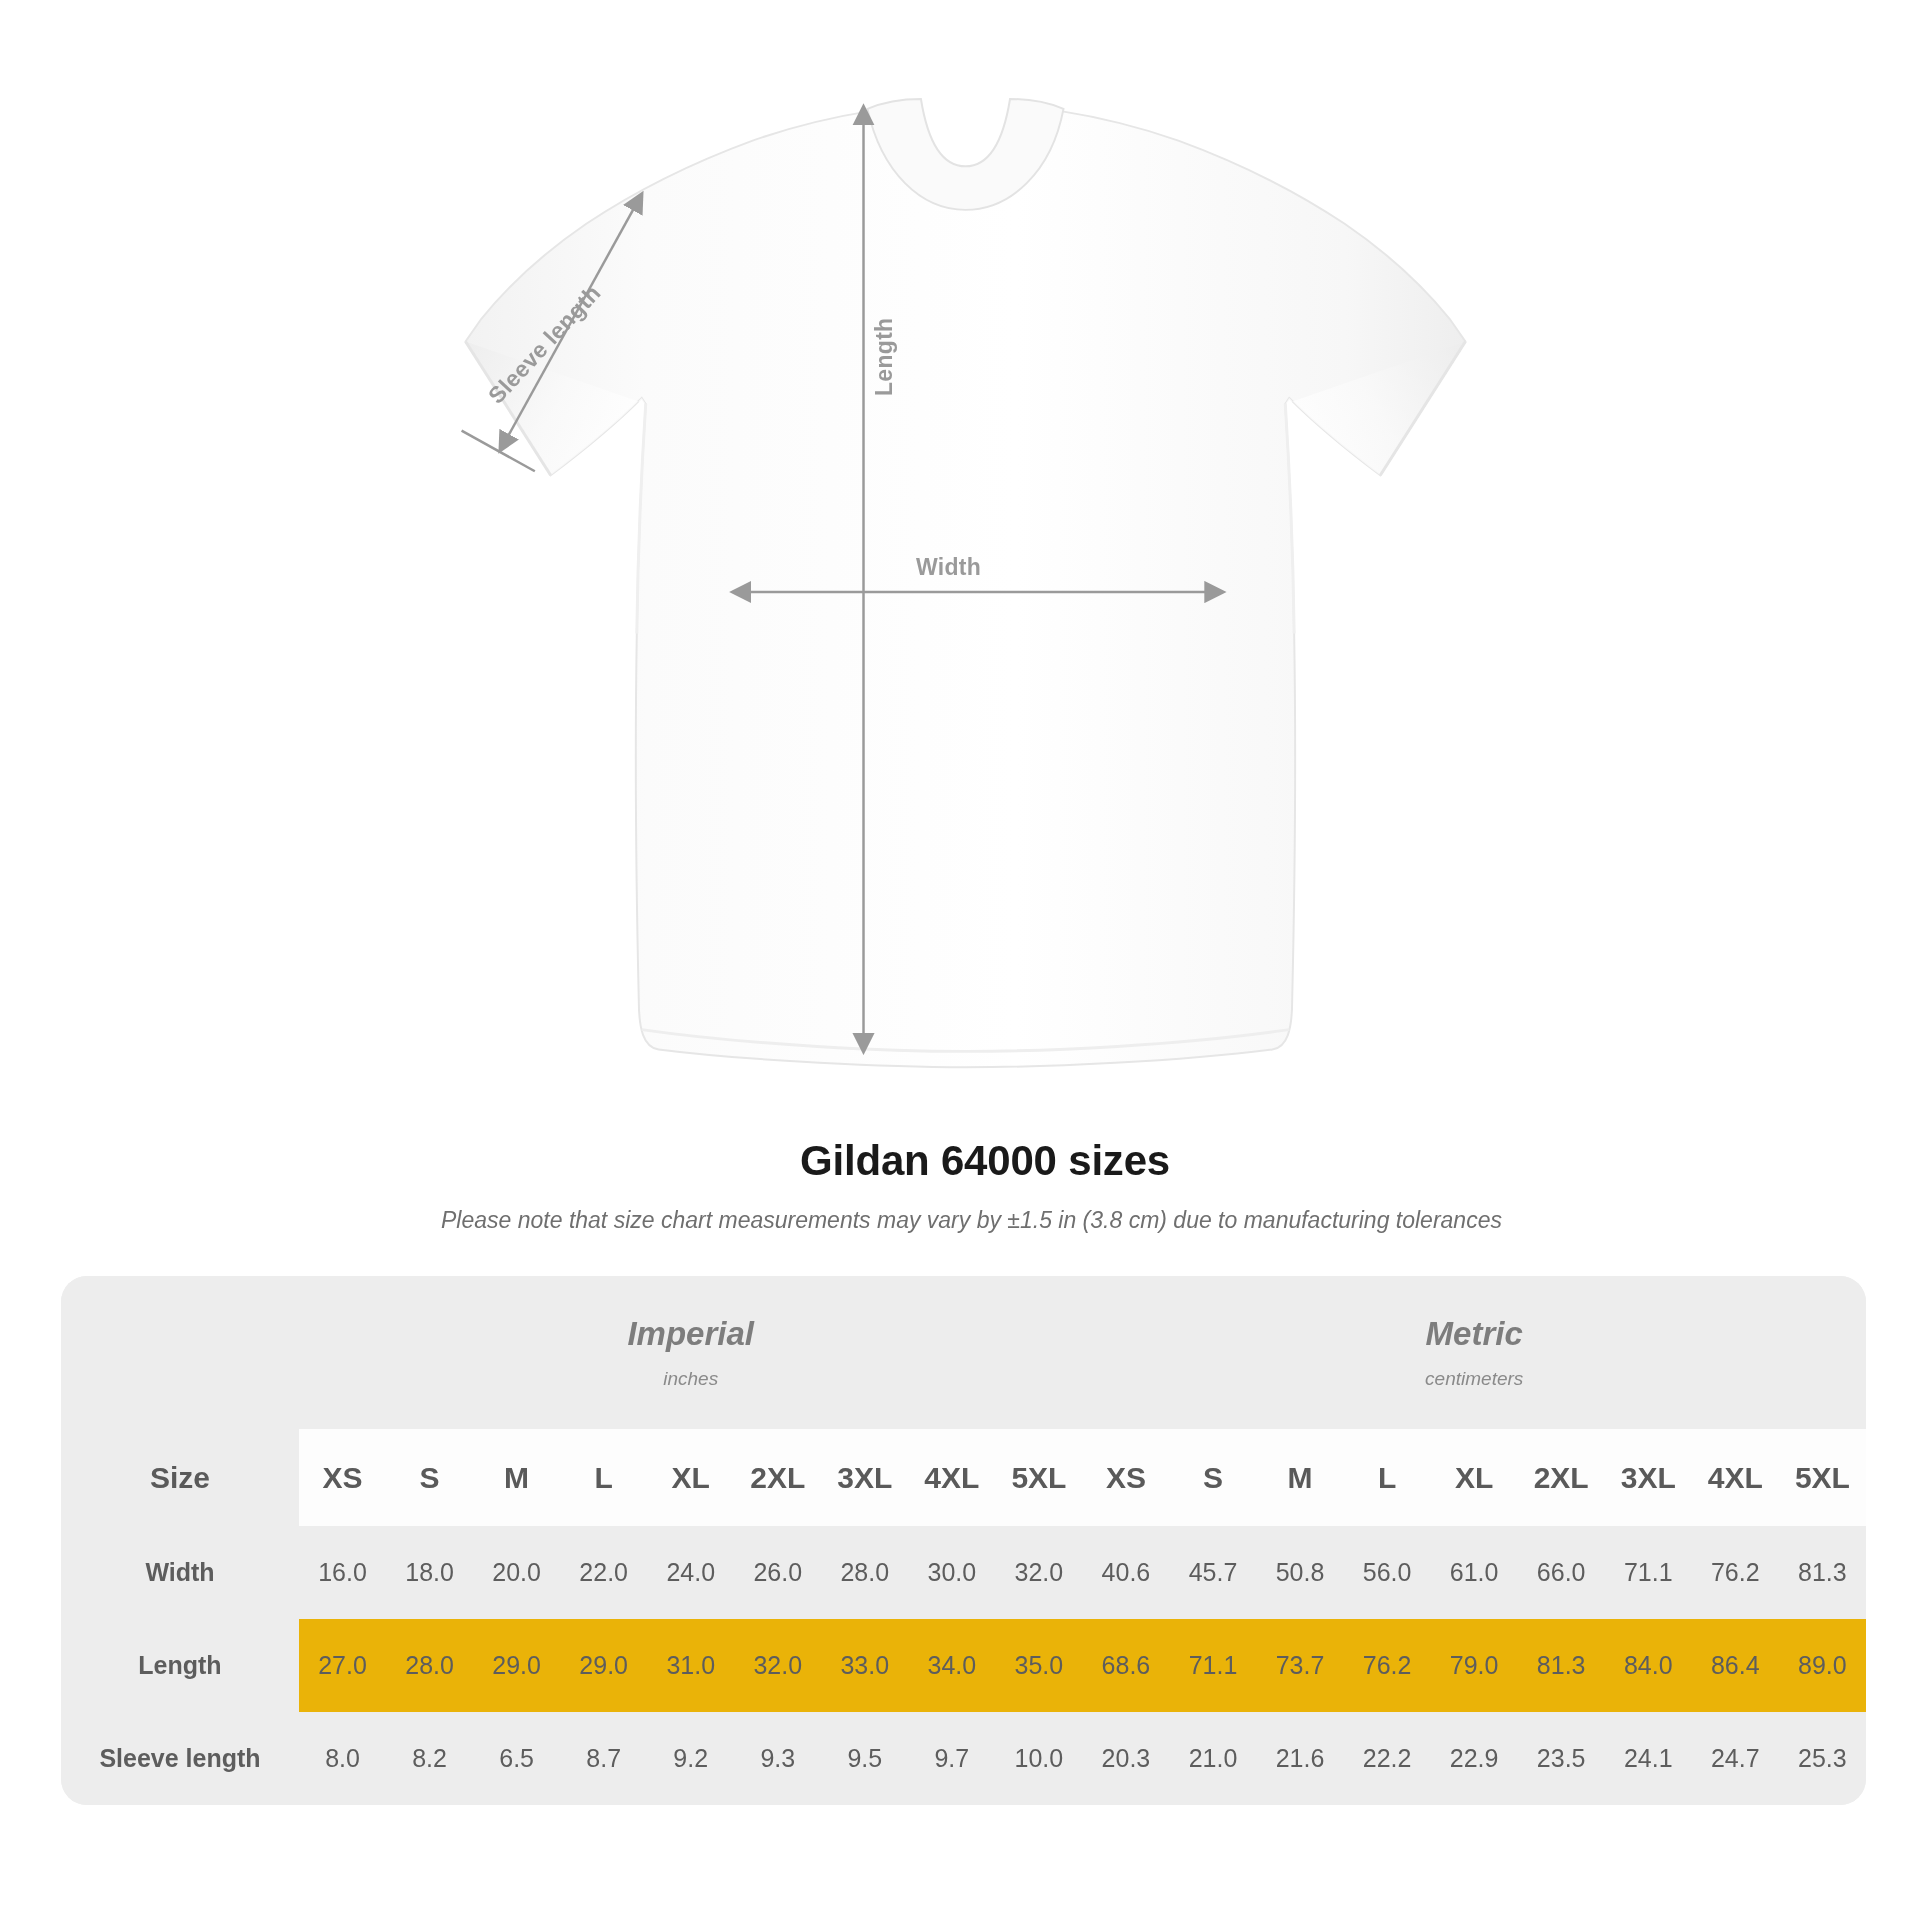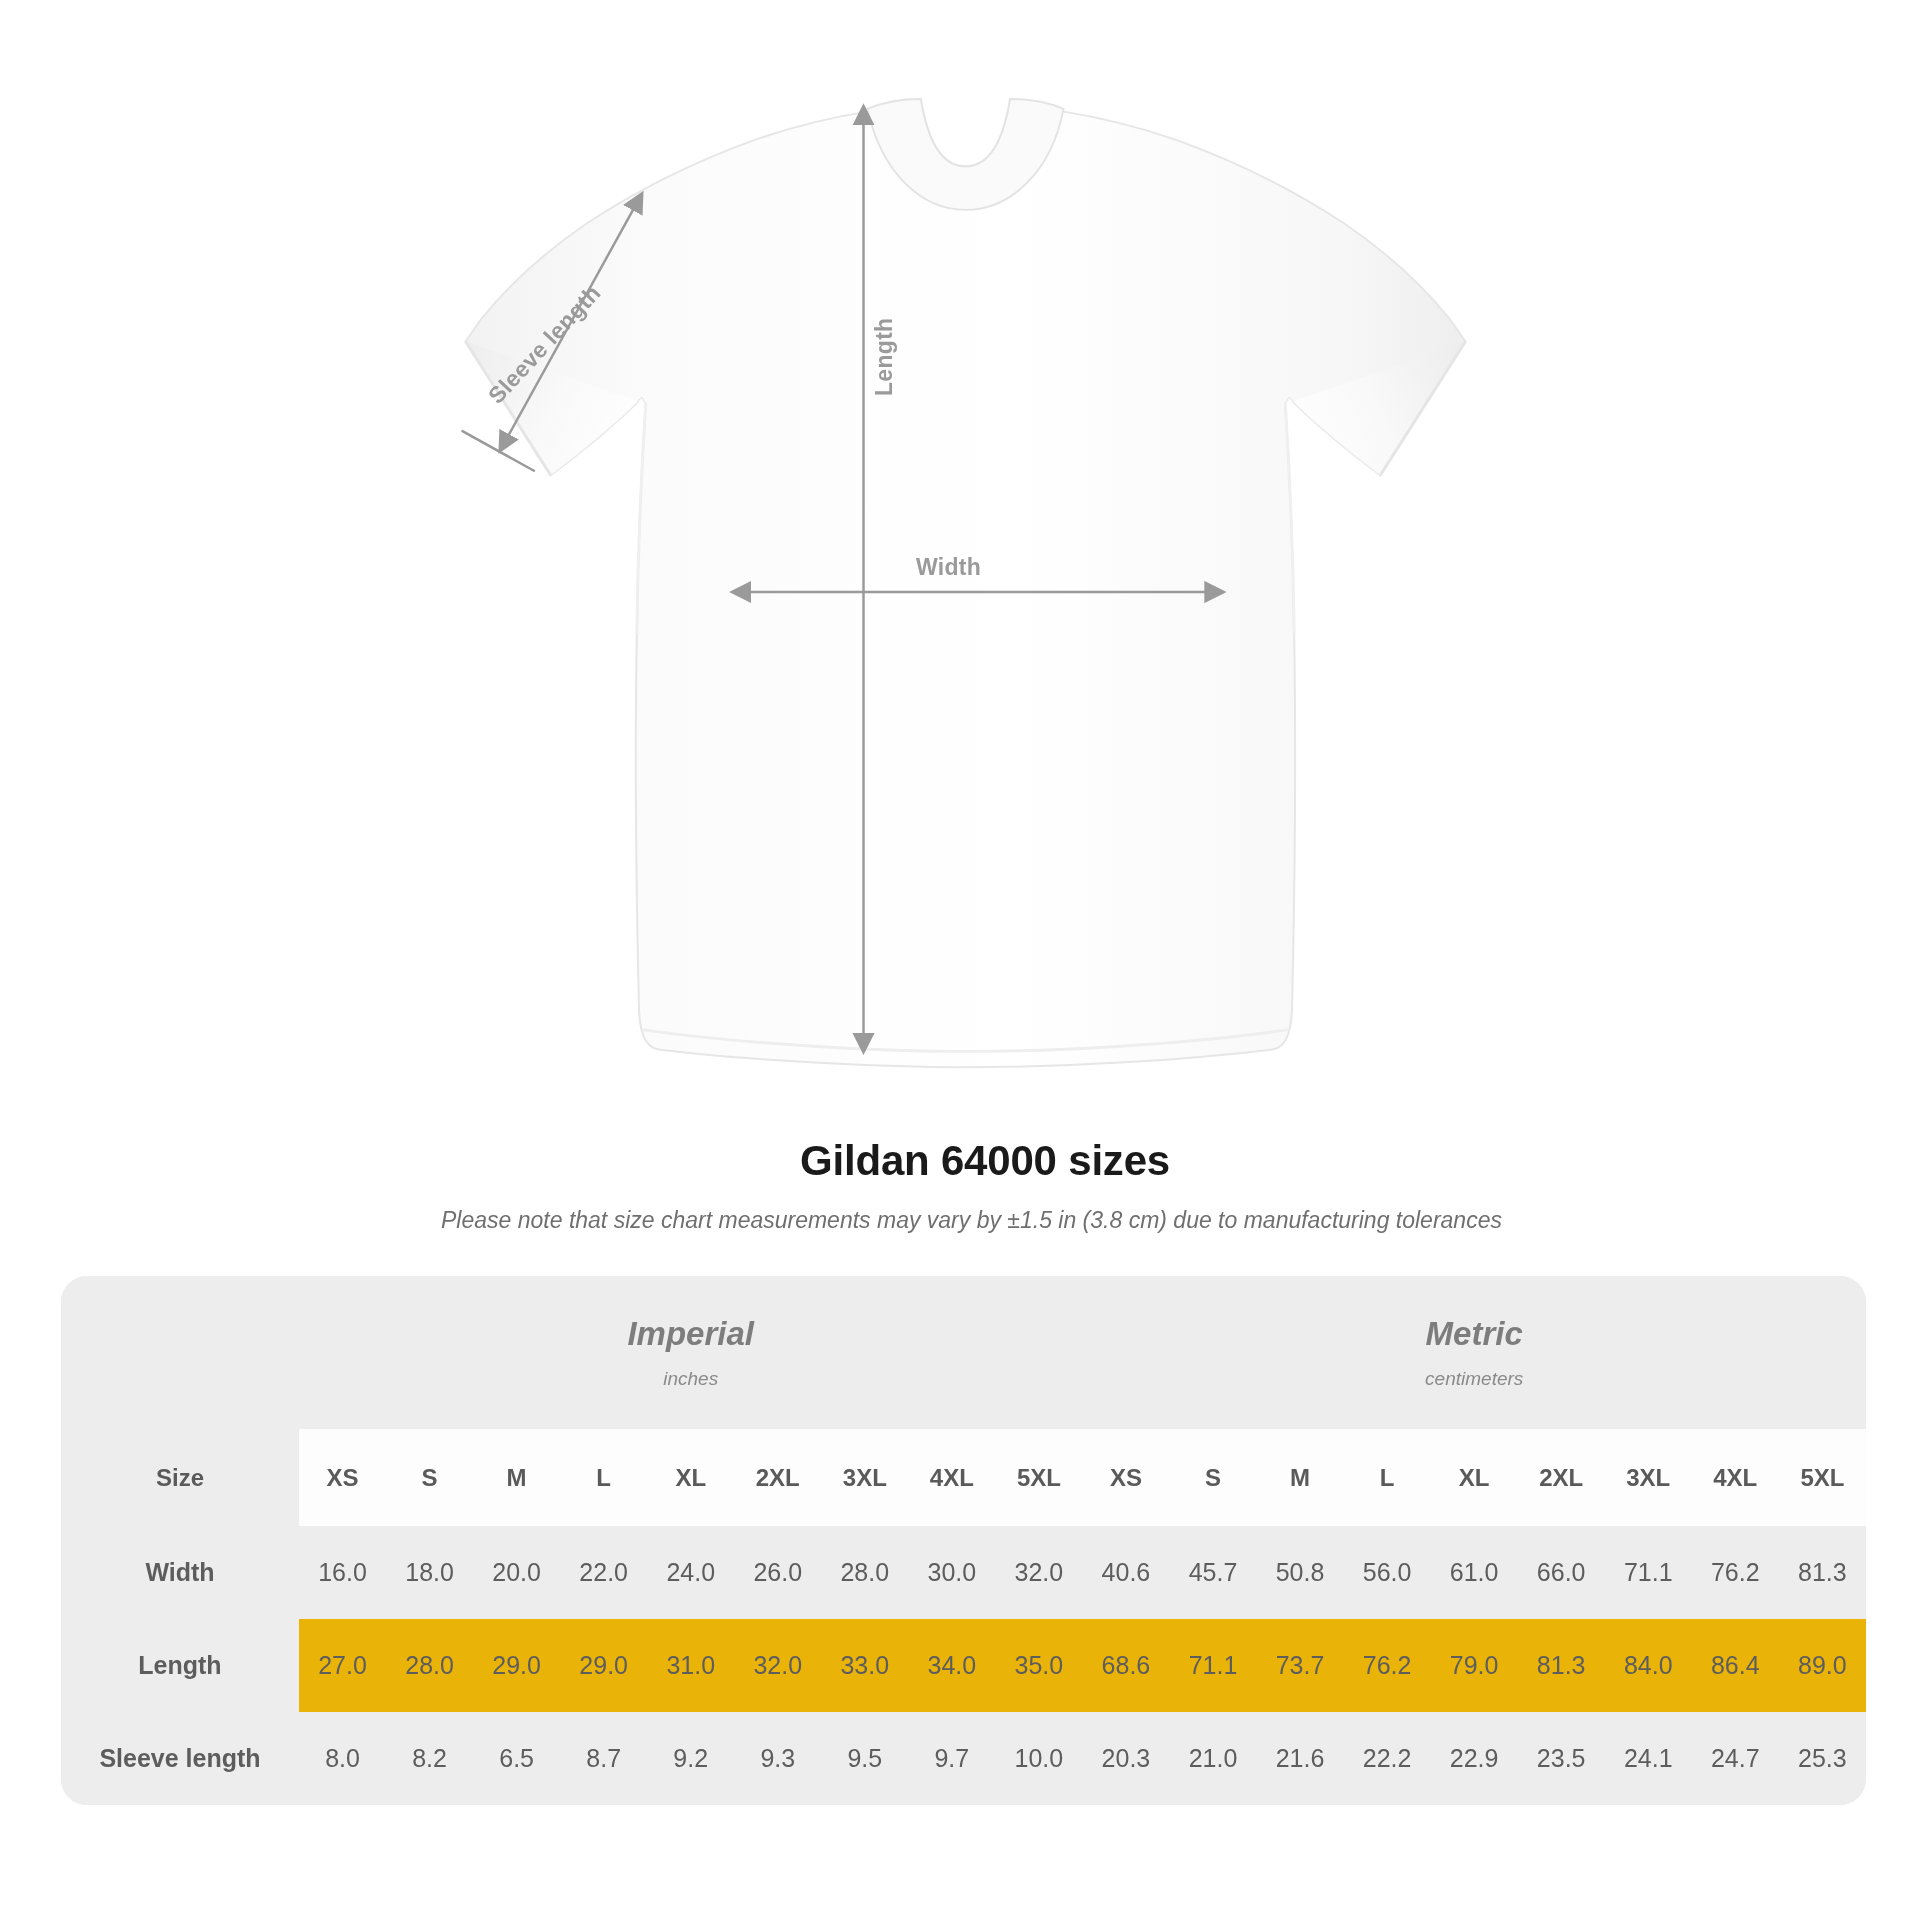--- a/index.html
+++ b/index.html
@@ -114,21 +114,21 @@
   .row-header-cell {
     font-weight: bold;
     color: #5a5a5a;
     font-size: 26px;
   }
   tr.hdr td {
     background: #fdfdfd;
     height: 95px;
     font-weight: bold;
     color: #5a5a5a;
-    font-size: 24px;
+    font-size: 30px;
   }
   tr.hdr td.row-header-cell { background: #ededed; }
   tr.band-a td { background: #ededed; height: 91px; }
   tr.band-b td { background: #eab308; height: 91px; }
   tr.band-a td.row-header-cell { background: #ededed; }
   tr.band-b td.row-header-cell { background: #ededed; }
   td.val { border-left: 2px solid #ffffff; }
   td.first-label { width: 238px; }
 </style>
 </head>

